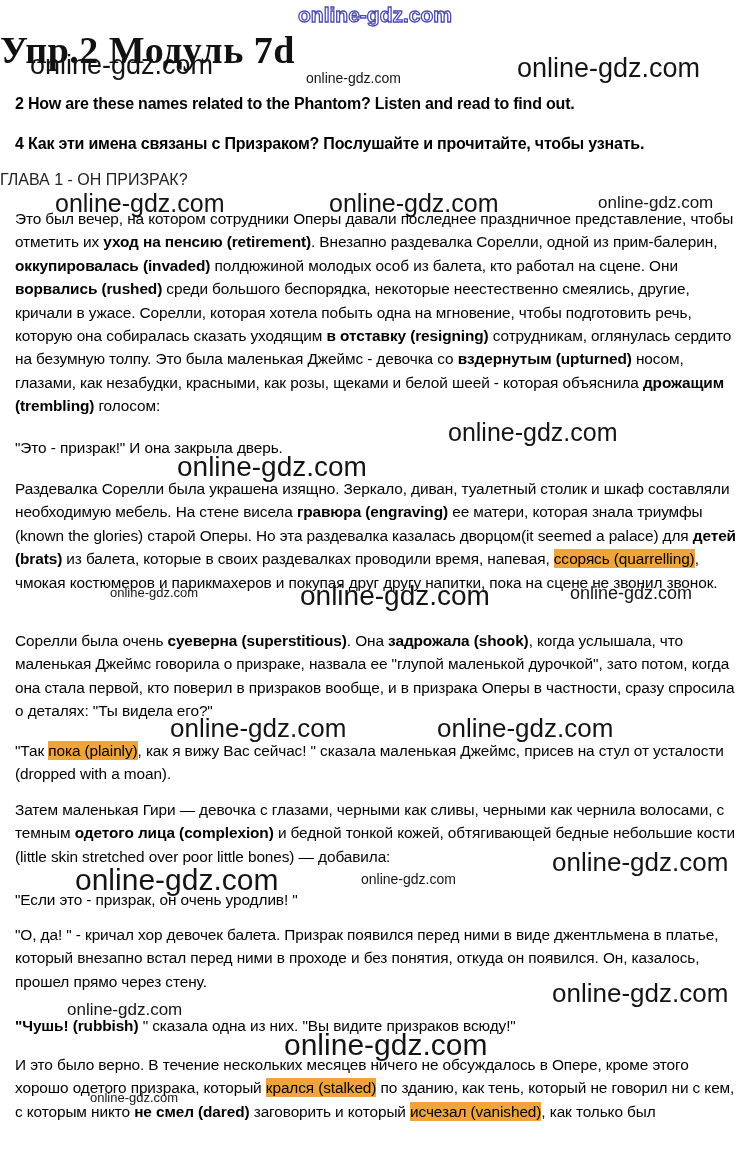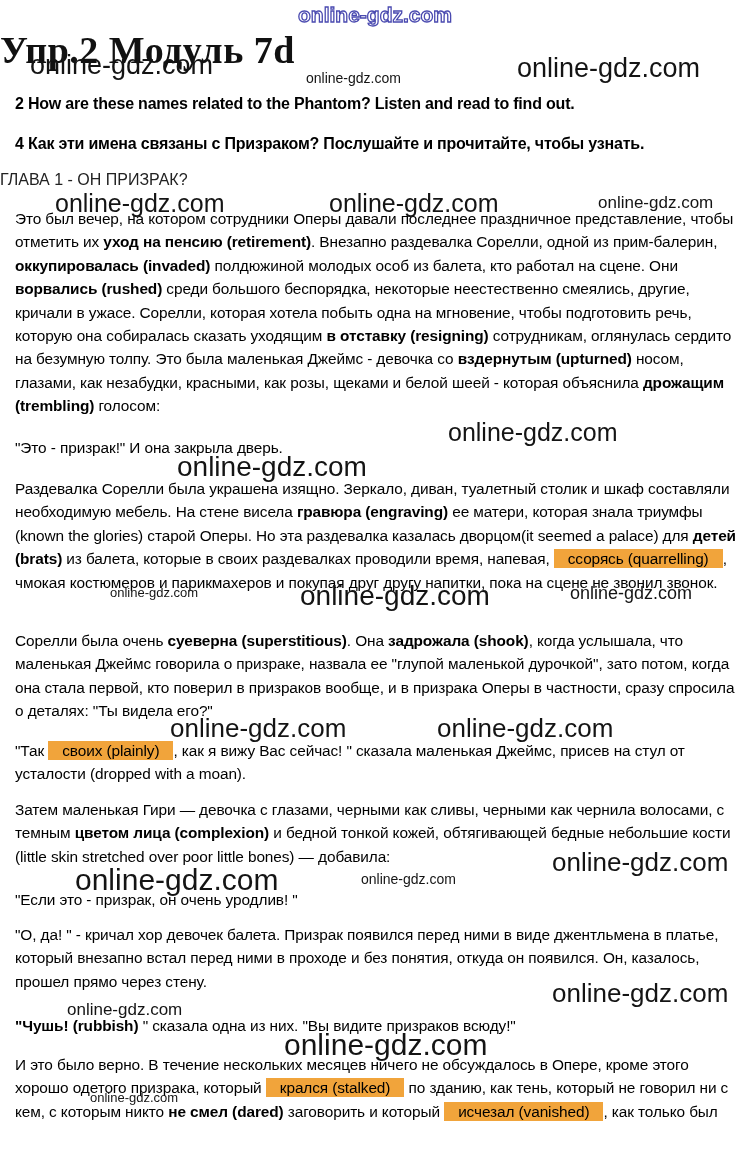--- a/index.html
+++ b/index.html
@@ -33,21 +33,21 @@
   }
   .task { font-weight: 700; font-size: 16px; letter-spacing: -0.2px; }
   .chapter {
     position: absolute;
     top: 171px; left: 0; width: 100%;
     text-align: left;
     font-size: 16px;
     color: #222;
   }
   .run-bold { font-weight: 700; }
-  .run-highlight { background: var(--highlight, #F1A43B); padding: 1px 14px; }
+  .run-highlight { background: var(--highlight, #F1A43B); padding: 1px 0; }
   .wm {
     position: absolute;
     color: #141414;
     white-space: nowrap;
     line-height: 1;
     font-family: "Liberation Sans", sans-serif;
     z-index: 3;
   }
   .wm-outline {
     left: 50%;
@@ -88,20 +88,20 @@
 
   <div class="page-title">Упр.2 Модуль 7d</div>
   <div class="block task" style="top:92px;">2 How are these names related to the Phantom? Listen and read to find out.</div>
   <div class="block task" style="top:132px;">4 Как эти имена связаны с Призраком? Послушайте и прочитайте, чтобы узнать.</div>
   <div class="chapter">ГЛАВА 1 - ОН ПРИЗРАК?</div>
 
   <div class="block" style="top:207px;"><span class="run run-normal">Это был вечер, на котором сотрудники Оперы давали последнее праздничное представление, чтобы отметить их </span><span class="run run-bold">уход на пенсию (retirement)</span><span class="run run-normal">. Внезапно раздевалка Сорелли, одной из прим-балерин, </span><span class="run run-bold">оккупировалась (invaded)</span><span class="run run-normal"> полдюжиной молодых особ из балета, кто работал на сцене. Они </span><span class="run run-bold">ворвались (rushed)</span><span class="run run-normal"> среди большого беспорядка, некоторые неестественно смеялись, другие, кричали в ужасе. Сорелли, которая хотела побыть одна на мгновение, чтобы подготовить речь, которую она собиралась сказать уходящим </span><span class="run run-bold">в отставку (resigning)</span><span class="run run-normal"> сотрудникам, оглянулась сердито на безумную толпу. Это была маленькая Джеймс - девочка со </span><span class="run run-bold">вздернутым (upturned)</span><span class="run run-normal"> носом, глазами, как незабудки, красными, как розы, щеками и белой шеей - которая объяснила </span><span class="run run-bold">дрожащим (trembling)</span><span class="run run-normal"> голосом:</span></div>
   <div class="block" style="top:436px;"><span class="run run-normal">"Это - призрак!" И она закрыла дверь.</span></div>
   <div class="block" style="top:477px;"><span class="run run-normal">Раздевалка Сорелли была украшена изящно. Зеркало, диван, туалетный столик и шкаф составляли необходимую мебель. На стене висела </span><span class="run run-bold">гравюра (engraving)</span><span class="run run-normal"> ее матери, которая знала триумфы (known the glories) старой Оперы. Но эта раздевалка казалась дворцом(it seemed a palace) для </span><span class="run run-bold">детей (brats)</span><span class="run run-normal"> из балета, которые в своих раздевалках проводили время, напевая, </span><span class="run run-highlight">ссорясь (quarrelling)</span><span class="run run-normal">, чмокая костюмеров и парикмахеров и покупая друг другу напитки, пока на сцене не звонил звонок.</span></div>
   <div class="block" style="top:629px;"><span class="run run-normal">Сорелли была очень </span><span class="run run-bold">суеверна (superstitious)</span><span class="run run-normal">. Она </span><span class="run run-bold">задрожала (shook)</span><span class="run run-normal">, когда услышала, что маленькая Джеймс говорила о призраке, назвала ее "глупой маленькой дурочкой", зато потом, когда она стала первой, кто поверил в призраков вообще, и в призрака Оперы в частности, сразу спросила о деталях: "Ты видела его?"</span></div>
-  <div class="block" style="top:739px;"><span class="run run-normal">"Так </span><span class="run run-highlight">своих (plainly)</span><span class="run run-normal">, как я вижу Вас сейчас! " сказала маленькая Джеймс, присев на стул от усталости (dropped with a moan).</span></div>
-  <div class="block" style="top:798px;"><span class="run run-normal">Затем маленькая Гири — девочка с глазами, черными как сливы, черными как чернила волосами, с темным </span><span class="run run-bold">цветом лица (complexion)</span><span class="run run-normal"> и бедной тонкой кожей, обтягивающей бедные небольшие кости (little skin stretched over poor little bones) — добавила:</span></div>
+  <div class="block" style="top:739px;"><span class="run run-normal">"Так </span><span class="run run-highlight">пока (plainly)</span><span class="run run-normal">, как я вижу Вас сейчас! " сказала маленькая Джеймс, присев на стул от усталости (dropped with a moan).</span></div>
+  <div class="block" style="top:798px;"><span class="run run-normal">Затем маленькая Гири — девочка с глазами, черными как сливы, черными как чернила волосами, с темным </span><span class="run run-bold">одетого лица (complexion)</span><span class="run run-normal"> и бедной тонкой кожей, обтягивающей бедные небольшие кости (little skin stretched over poor little bones) — добавила:</span></div>
   <div class="block" style="top:888px;"><span class="run run-normal">"Если это - призрак, он очень уродлив! "</span></div>
   <div class="block" style="top:923px;"><span class="run run-normal">"О, да! " - кричал хор девочек балета. Призрак появился перед ними в виде джентльмена в платье, который внезапно встал перед ними в проходе и без понятия, откуда он появился. Он, казалось, прошел прямо через стену.</span></div>
   <div class="block" style="top:1014px;"><span class="run run-bold">"Чушь! (rubbish)</span><span class="run run-normal"> " сказала одна из них. "Вы видите призраков всюду!"</span></div>
   <div class="block" style="top:1053px;"><span class="run run-normal">И это было верно. В течение нескольких месяцев ничего не обсуждалось в Опере, кроме этого хорошо одетого призрака, который </span><span class="run run-highlight">крался (stalked)</span><span class="run run-normal"> по зданию, как тень, который не говорил ни с кем, с которым никто </span><span class="run run-bold">не смел (dared)</span><span class="run run-normal"> заговорить и который </span><span class="run run-highlight">исчезал (vanished)</span><span class="run run-normal">, как только был</span></div>
 
 </div>
 
 </body></html>

